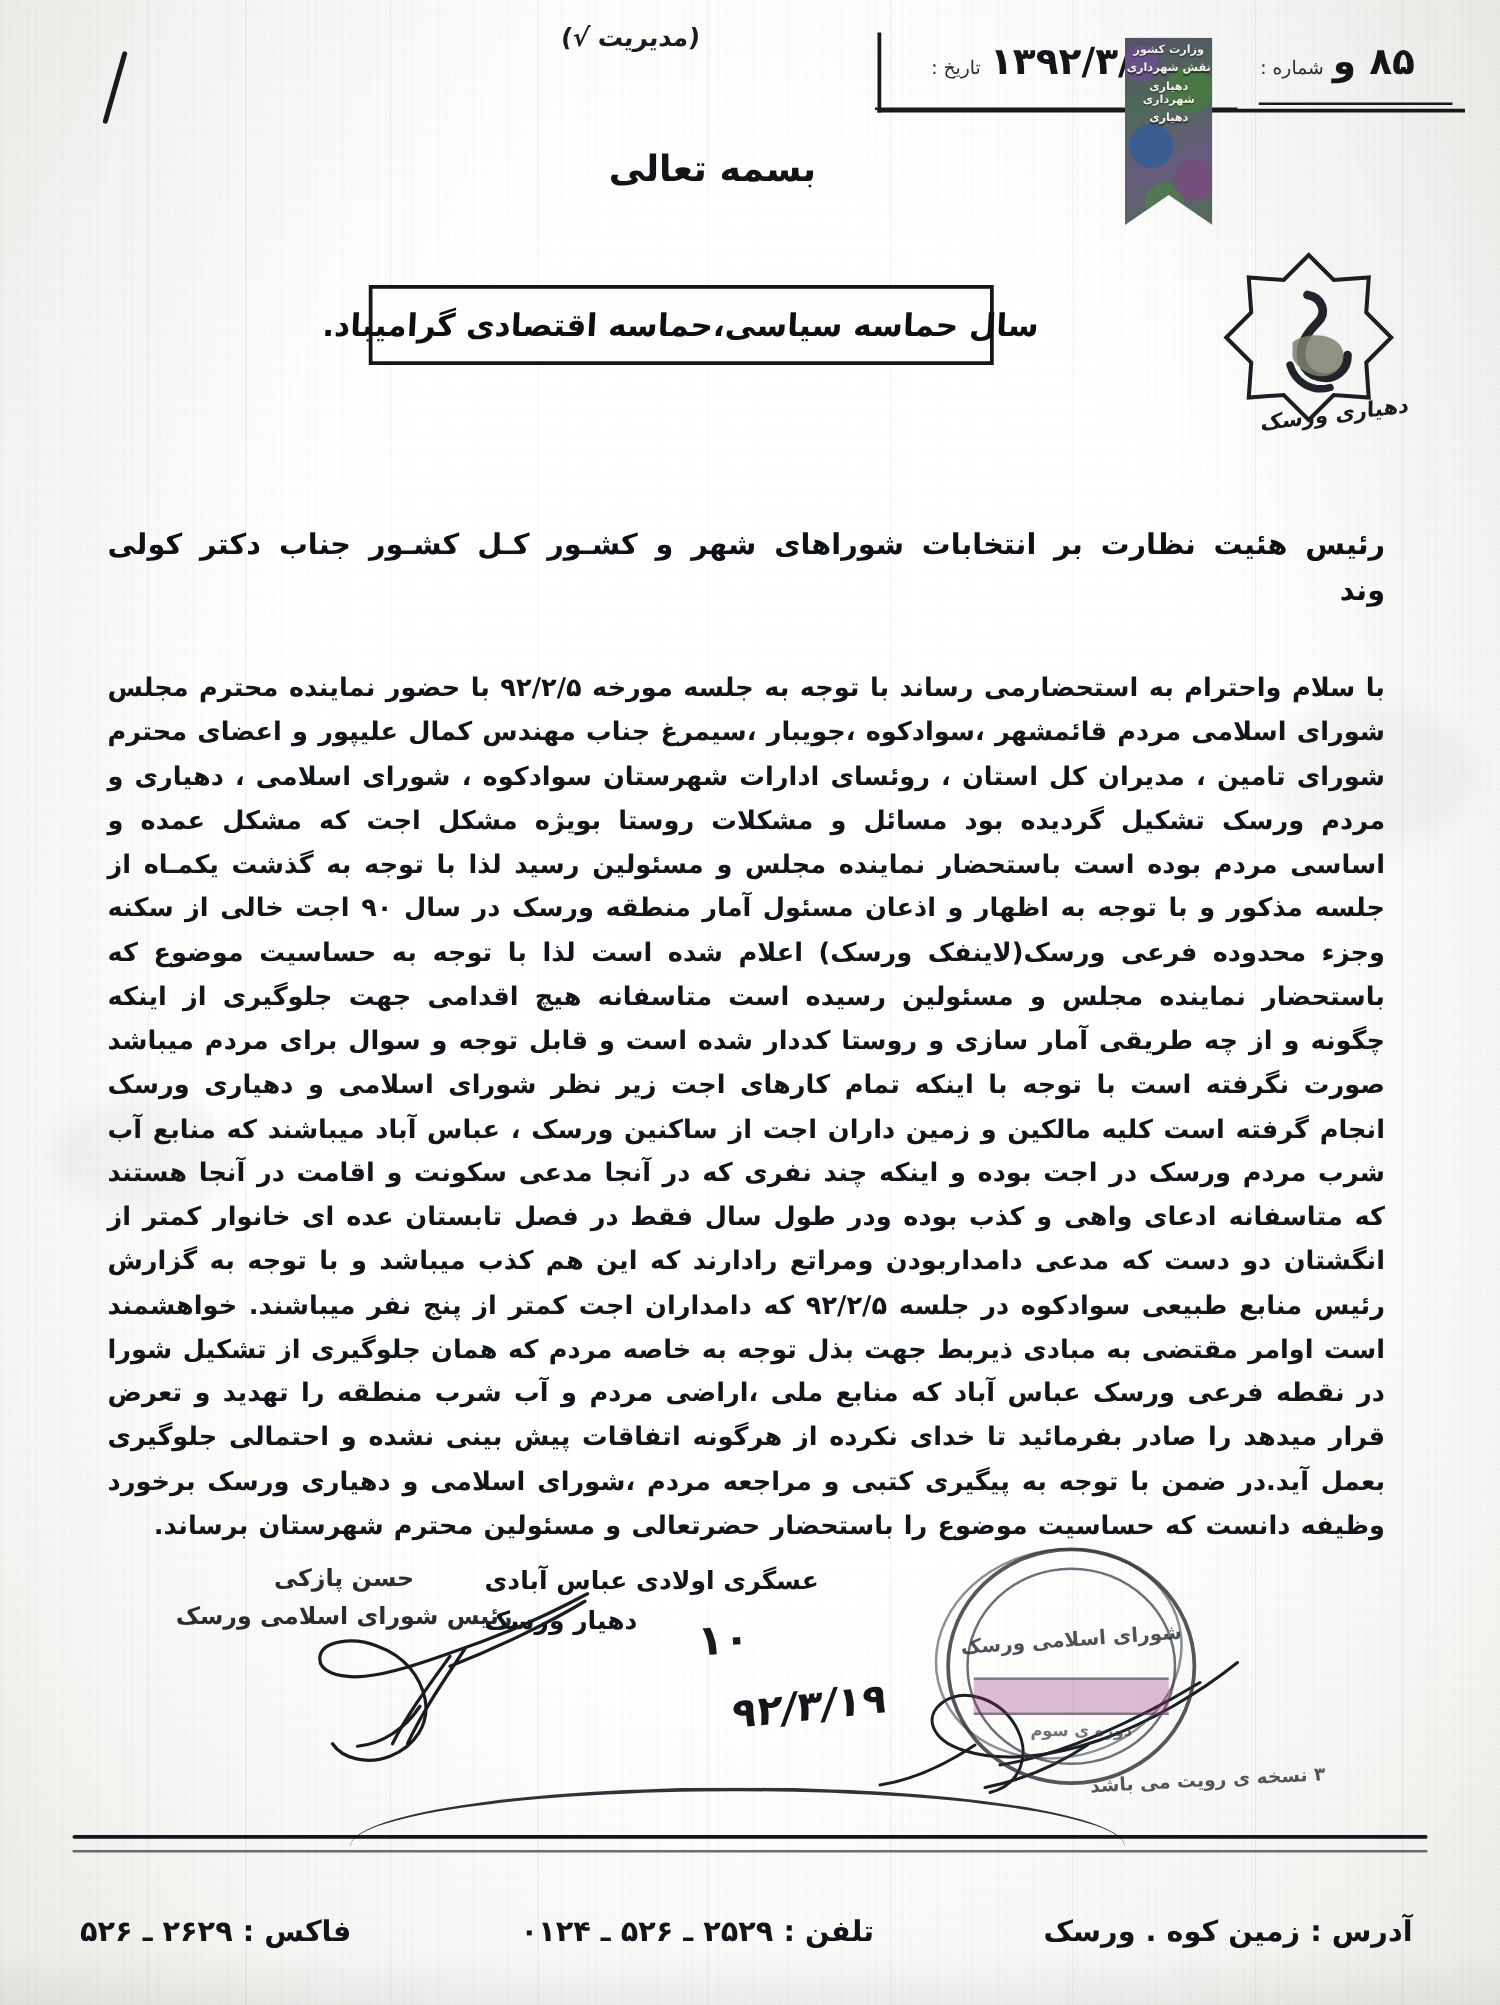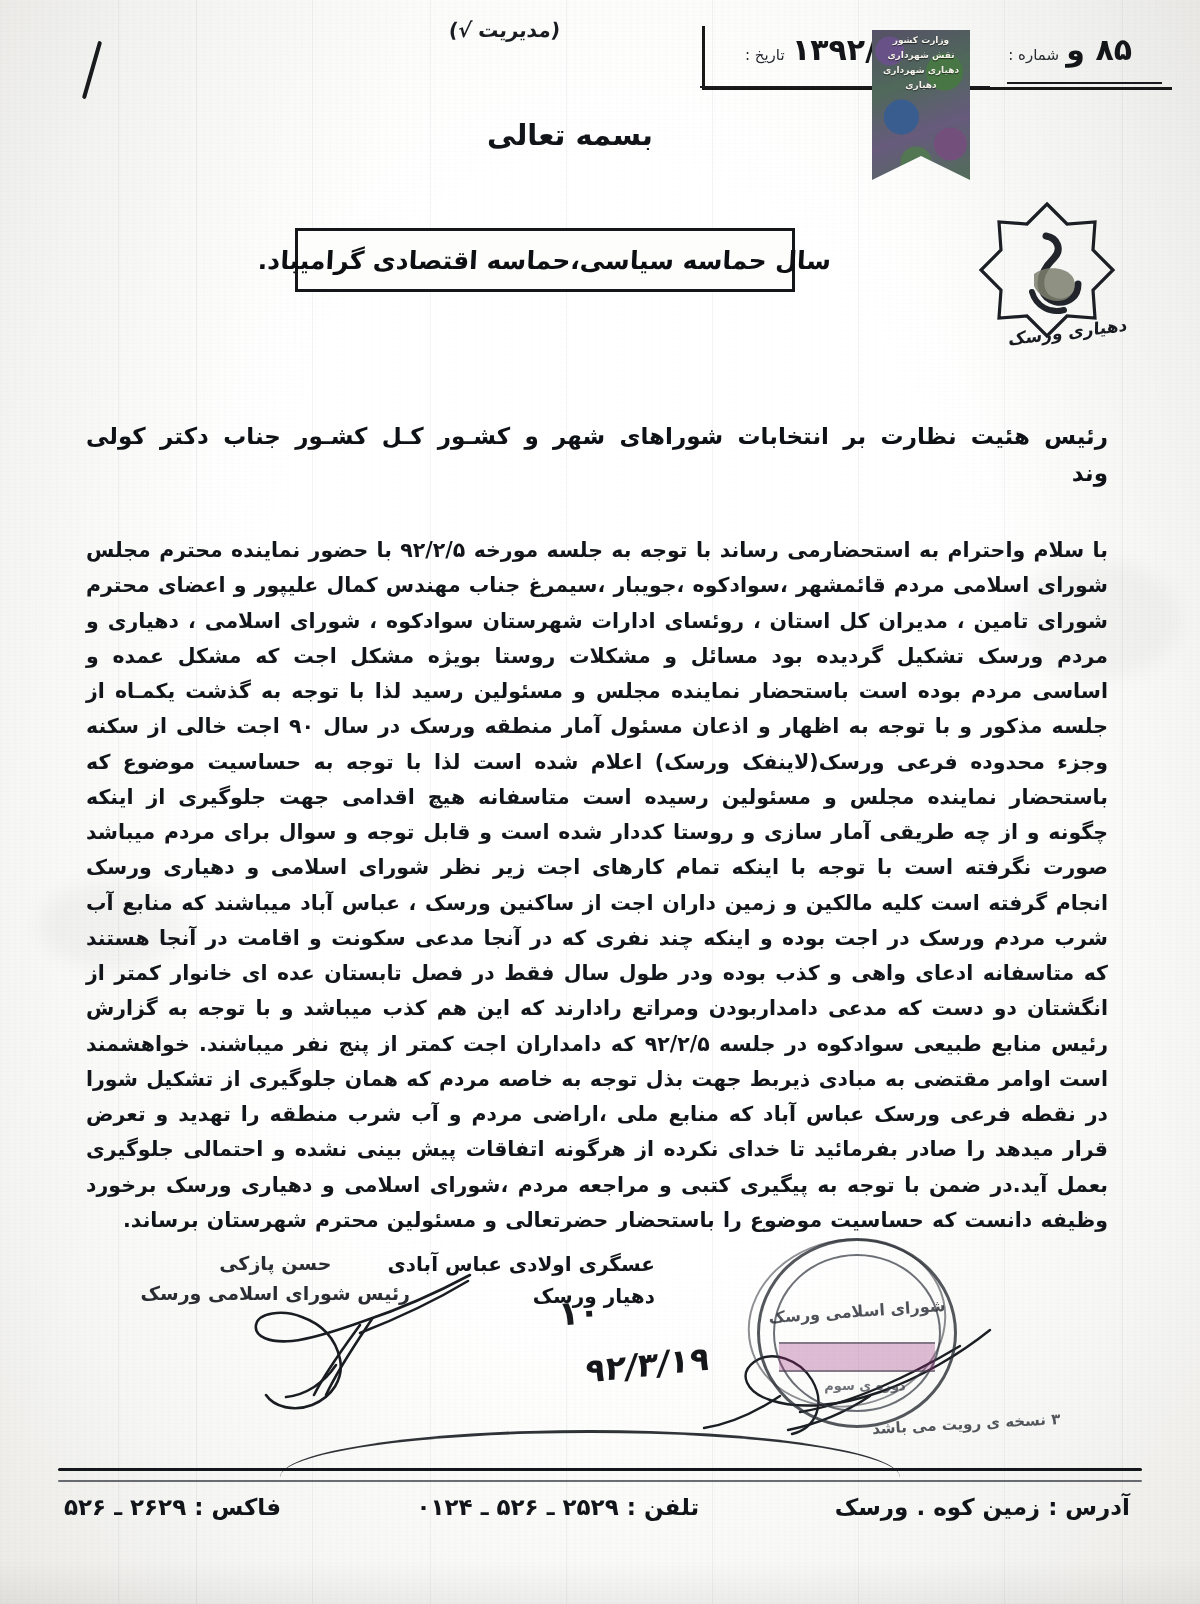--- a/index.html
+++ b/index.html
@@ -78,21 +78,21 @@
   .pen-slash{
     position:absolute; top:40px; left:90px;
     width:4px;height:60px;background:#1a1c20;
     transform:rotate(16deg);
     border-radius:3px;
   }
 
   
   .ribbon{
     position:absolute; top:30px; right:230px;
-    width:98px; height:150px;
+    width:70px; height:150px;
     background:
       radial-gradient(circle at 18% 14%, #6c4f96 0 14px, transparent 15px),
       radial-gradient(circle at 74% 28%, #3e7a3a 0 18px, transparent 19px),
       radial-gradient(circle at 30% 58%, #2f5fa0 0 17px, transparent 18px),
       radial-gradient(circle at 80% 76%, #7b4c86 0 16px, transparent 17px),
       radial-gradient(circle at 45% 88%, #4a7a4a 0 15px, transparent 16px),
       linear-gradient(160deg,#58506f 0%,#4a6b58 35%,#6a5a86 65%,#4b6f55 100%);
     filter:saturate(.75) blur(.3px);
     clip-path:polygon(0 0,100% 0,100% 100%,50% 84%,0 100%);
     box-shadow:0 0 0 2px #ffffff;
@@ -175,21 +175,21 @@
     text-align:justify;
     text-align-last:right;
     word-spacing:1px;
   }
   .body p{margin:0 0 2px 0;}
 
   
   .sig-right{
     position:absolute;
     top:1248px; right:545px;
-    text-align:right;
+    text-align:left;
     font-size:20px; font-weight:800; color:#14171b;
     line-height:1.6;
     white-space:nowrap;
   }
   .sig-left{
     position:absolute;
     top:1248px; right:790px;
     text-align:center;
     font-size:19px; font-weight:800; color:#1b1e23;
     line-height:1.6;
@@ -279,21 +279,21 @@
     border-radius:60% 60% 0 0 / 100% 100% 0 0;
     opacity:.9;
   }
   .footer-text{
     position:absolute;
     top:1494px; right:70px; left:64px;
     display:flex; justify-content:space-between; align-items:baseline;
     font-size:23px; font-weight:700; color:#13161a;
     white-space:nowrap;
   }
-  .footer-text .seg{margin-left:0;}
+  .footer-text .seg{margin-left:0;margin-top:39px;}
   .footer-text .seg b{font-weight:800;}
 
   
   .corner{
     position:absolute;left:0;top:1560px;width:1200px;height:44px;
     background:linear-gradient(180deg, rgba(0,0,0,0) 0%, rgba(0,0,0,.05) 100%);
   }
   .scribble-note{
     position:absolute;
     top:1415px; right:140px;

